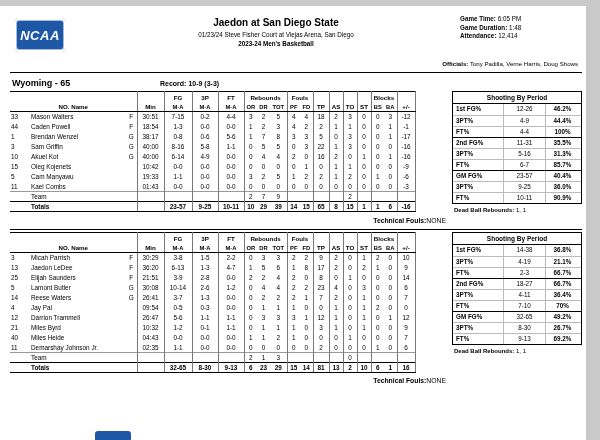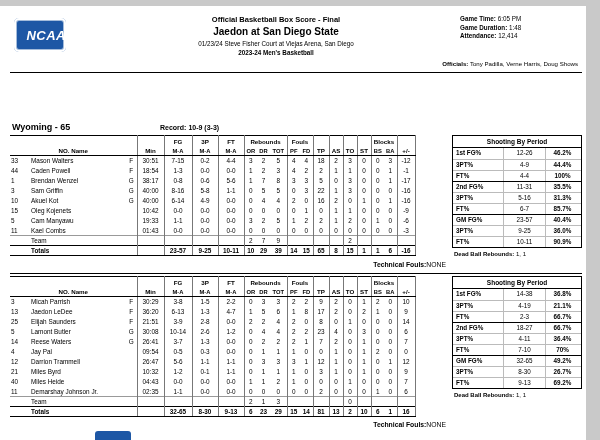--- a/index.html
+++ b/index.html
@@ -12,36 +12,36 @@
     overflow:hidden;
   }
   .page {
     position:absolute; left:0; top:6px; width:586px; height:434px;
     background:#fff; padding:6px 4px 0 10px; overflow:hidden;
   }
   
   .hdr { position:relative; height:58px; }
   .ncaa-logo {
     position:absolute; left:4px; top:6px; width:52px; height:34px;
-    border-radius:5px; display:flex; align-items:center; justify-content:flex-end;
+    border-radius:5px; display:flex; align-items:center; justify-content:center;
     box-shadow: inset 0 0 0 2px #fff, inset 0 0 0 3px rgba(255,255,255,.6);
   }
   .ncaa-logo span { color:#fff; font-weight:bold; font-style:italic; font-size:13px; letter-spacing:.5px; }
   .titles { position:absolute; left:110px; right:150px; top:3px; text-align:center; }
   .t1 { font-size:7.5px; font-weight:bold; }
   .t2 { font-size:10px; font-weight:bold; margin-top:2px; }
   .t3 { font-size:6.3px; margin-top:3px; }
   .t4 { font-size:6.3px; font-weight:bold; margin-top:2px; }
   .ginfo { position:absolute; right:4px; top:3px; font-size:6.3px; line-height:8.5px; text-align:left; width:118px; }
   .ginfo .b, .b { font-weight:bold; }
   .officials { position:absolute; right:4px; top:48px; font-size:6.1px; text-align:right; width:260px; }
   .rule { border-top:1px solid #000; margin:2px 0; }
   
   .teambar { display:flex; align-items:baseline; padding:3px 0 3px 2px; }
-  .teamname { font-weight:bold; font-size:9px; width:148px;margin-top:44px; }
+  .teamname { font-weight:bold; font-size:9px; width:148px; }
   .record { font-weight:bold; font-size:7px; }
   .content { display:flex; justify-content:space-between; width:572px; align-items:flex-start; }
   
   table.box { border-collapse:collapse; table-layout:fixed; font-size:6.4px; border-top:1px solid #000; }
   .box th, .box td { padding:1px 1px; height:10px; text-align:center; overflow:hidden; white-space:nowrap; }
   .box thead th { font-size:6.2px; font-weight:bold; vertical-align:bottom; }
   .box thead tr.sub th { font-size:5.8px; }
   .b-bot { border-bottom:1px solid #000; }
   .bl { border-left:1px solid #777; }
   .br { border-right:1px solid #777; }
@@ -76,21 +76,20 @@
 </head>
 <body>
 
 <div class="page">
 
   <div class="hdr">
     <div class="ncaa-logo" style="background: rgb(29, 87, 165);">
       <span>NCAA</span>
     </div>
     <div class="titles">
-      <div class="t1">Official Basketball Box Score - Final</div>
       <div class="t2">Jaedon at San Diego State</div>
       <div class="t3">01/23/24 Steve Fisher Court at Viejas Arena, San Diego</div>
       <div class="t4">2023-24 Men's Basketball</div>
     </div>
     <div class="ginfo">
       <div><span class="b">Game Time:</span> <span>6:05 PM</span></div>
       <div><span class="b">Game Duration:</span> <span>1:48</span></div>
       <div><span class="b">Attendance:</span> <span>12,414</span></div>
     </div>
     <div class="officials">

